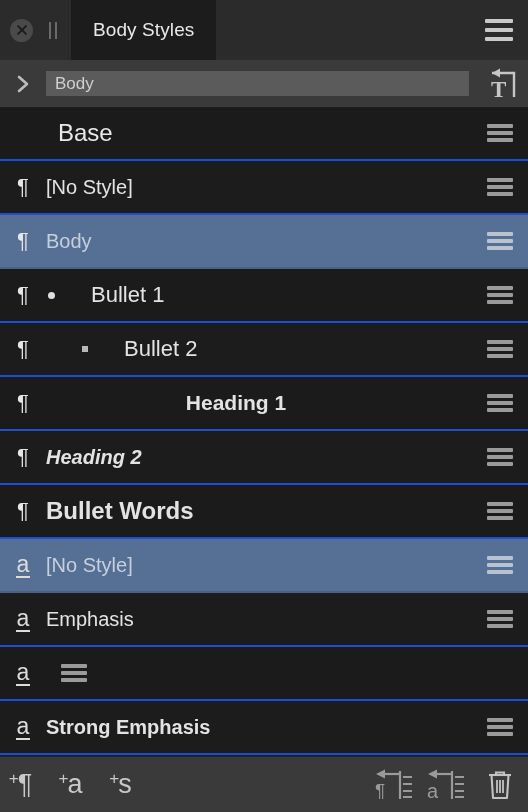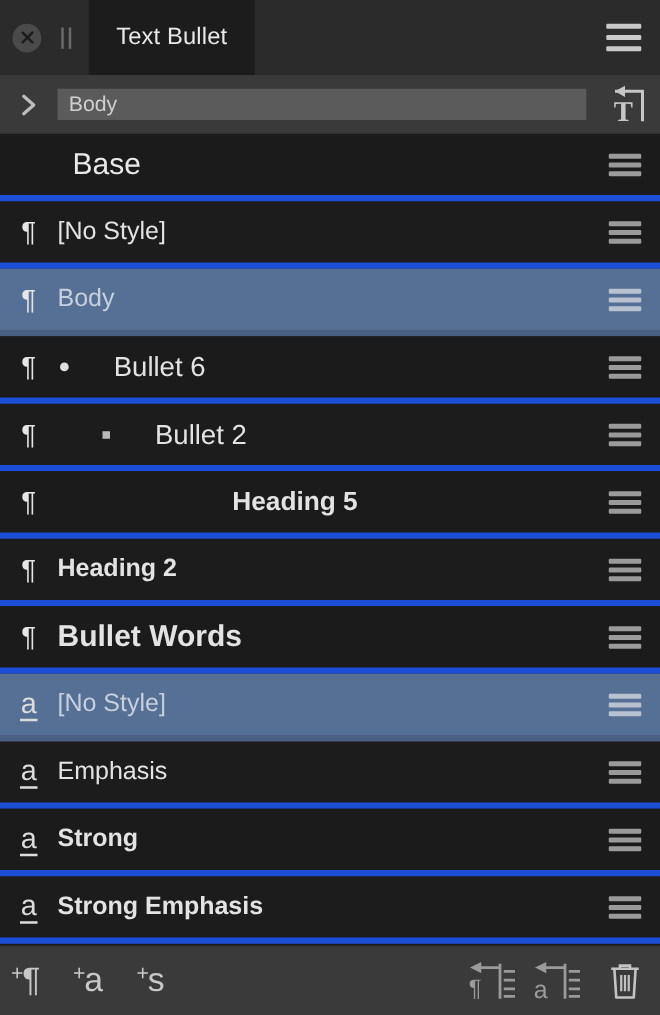--- a/index.html
+++ b/index.html
@@ -154,21 +154,21 @@
   
   .list {
     flex: 1 1 auto;
     overflow: hidden;
     background: #1c1c1c;
   }
   .row {
     height: 54px;
     display: flex;
     align-items: center;
-    border-bottom: 5px solid #1d4ed8;
+    border-bottom: 2px solid #1d4ed8;
     box-sizing: border-box;
     cursor: pointer;
     position: relative;
   }
   .row.alt   { background: #1b1b1b; }
   .row.base  { background: #1b1b1b; }
   .row.sel   { background: #566f94; border-bottom-color: #4a6183; }
 
   .row-icon {
     flex: 0 0 46px;
@@ -208,21 +208,21 @@
   .row-menu .hamburger { width: 26px; height: 18px; }
   .row-menu .hamburger span { height: 4px; background: #9a9a9a; }
   .row.sel .row-menu .hamburger span { background: #b9c2d1; }
 
   
   .lbl-base       { font-size: 24px; color: #e9e9e9; padding-left: 12px; }
   .lbl-plain      { font-size: 20px; }
   .lbl-bullet1    { font-size: 22px; }
   .lbl-bullet2    { font-size: 22px; }
   .lbl-h1         { font-size: 21px; font-weight: bold; text-align: center; padding-right: 46px; }
-  .lbl-h2         { font-size: 20px; font-weight: bold; }
+  .lbl-h2         { font-size: 20px; font-weight: bold; font-style: italic; }
   .lbl-initial    { font-size: 24px; font-weight: bold; }
   .lbl-em         { font-size: 20px; }
   .lbl-strong     { font-size: 20px; font-weight: bold; }
   .lbl-strongem   { font-size: 20px; font-weight: bold; }
 
   .bullet-wrap { display: flex; align-items: center; }
   .b1-dot {
     width: 7px; height: 7px; border-radius: 50%;
     background: #e0e0e0; margin-left: 2px; margin-right: 36px;
   }
@@ -276,21 +276,21 @@
 
   <div class="titlebar">
     <div class="tb-left">
       <div class="close-btn"></div>
       <div class="grip">
         <i></i>
           <i></i>
       </div>
     </div>
     <div class="tab">
-      <span>Text Bullet</span>
+      <span>Body Styles</span>
     </div>
     <div class="tb-fill"></div>
     <div class="tb-menu">
       <div class="hamburger">
         <span></span>
           <span></span>
           <span></span>
       </div>
     </div>
   </div>
@@ -348,21 +348,21 @@
             <span></span>
             <span></span>
           </div>
       </div>
     </div>
 
     <div class="row alt">
       <div class="row-icon">¶</div>
       <div class="row-label lbl-bullet1 bullet-wrap">
         <span class="b1-dot"></span>
-        <span>Bullet 6</span>
+        <span>Bullet 1</span>
       </div>
       <div class="row-menu">
         <div class="hamburger">
             <span></span>
             <span></span>
             <span></span>
           </div>
       </div>
     </div>
 
@@ -376,21 +376,21 @@
         <div class="hamburger">
             <span></span>
             <span></span>
             <span></span>
           </div>
       </div>
     </div>
 
     <div class="row alt">
       <div class="row-icon">¶</div>
-      <div class="row-label lbl-h1">Heading 5</div>
+      <div class="row-label lbl-h1">Heading 1</div>
       <div class="row-menu">
         <div class="hamburger">
             <span></span>
             <span></span>
             <span></span>
           </div>
       </div>
     </div>
 
     <div class="row">
@@ -442,21 +442,20 @@
             <span></span>
             <span></span>
           </div>
       </div>
     </div>
 
     <div class="row alt">
       <div class="row-icon charstyle">
           <span class="au">a</span>
         </div>
-      <div class="row-label lbl-strong">Strong</div>
       <div class="row-menu">
         <div class="hamburger">
             <span></span>
             <span></span>
             <span></span>
           </div>
       </div>
     </div>
 
     <div class="row">

